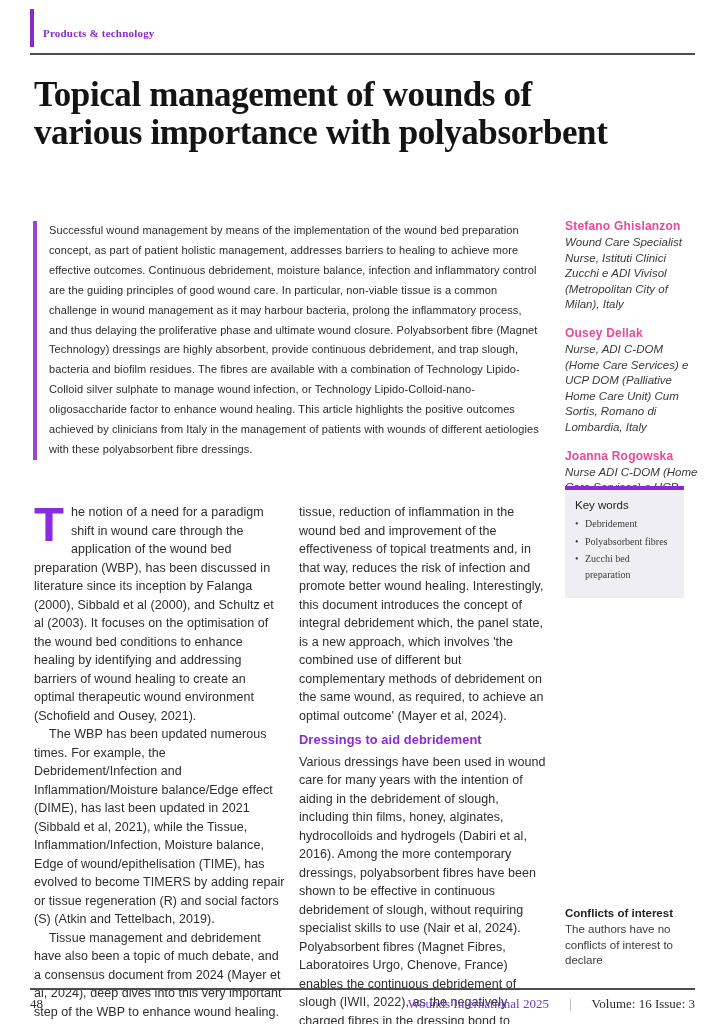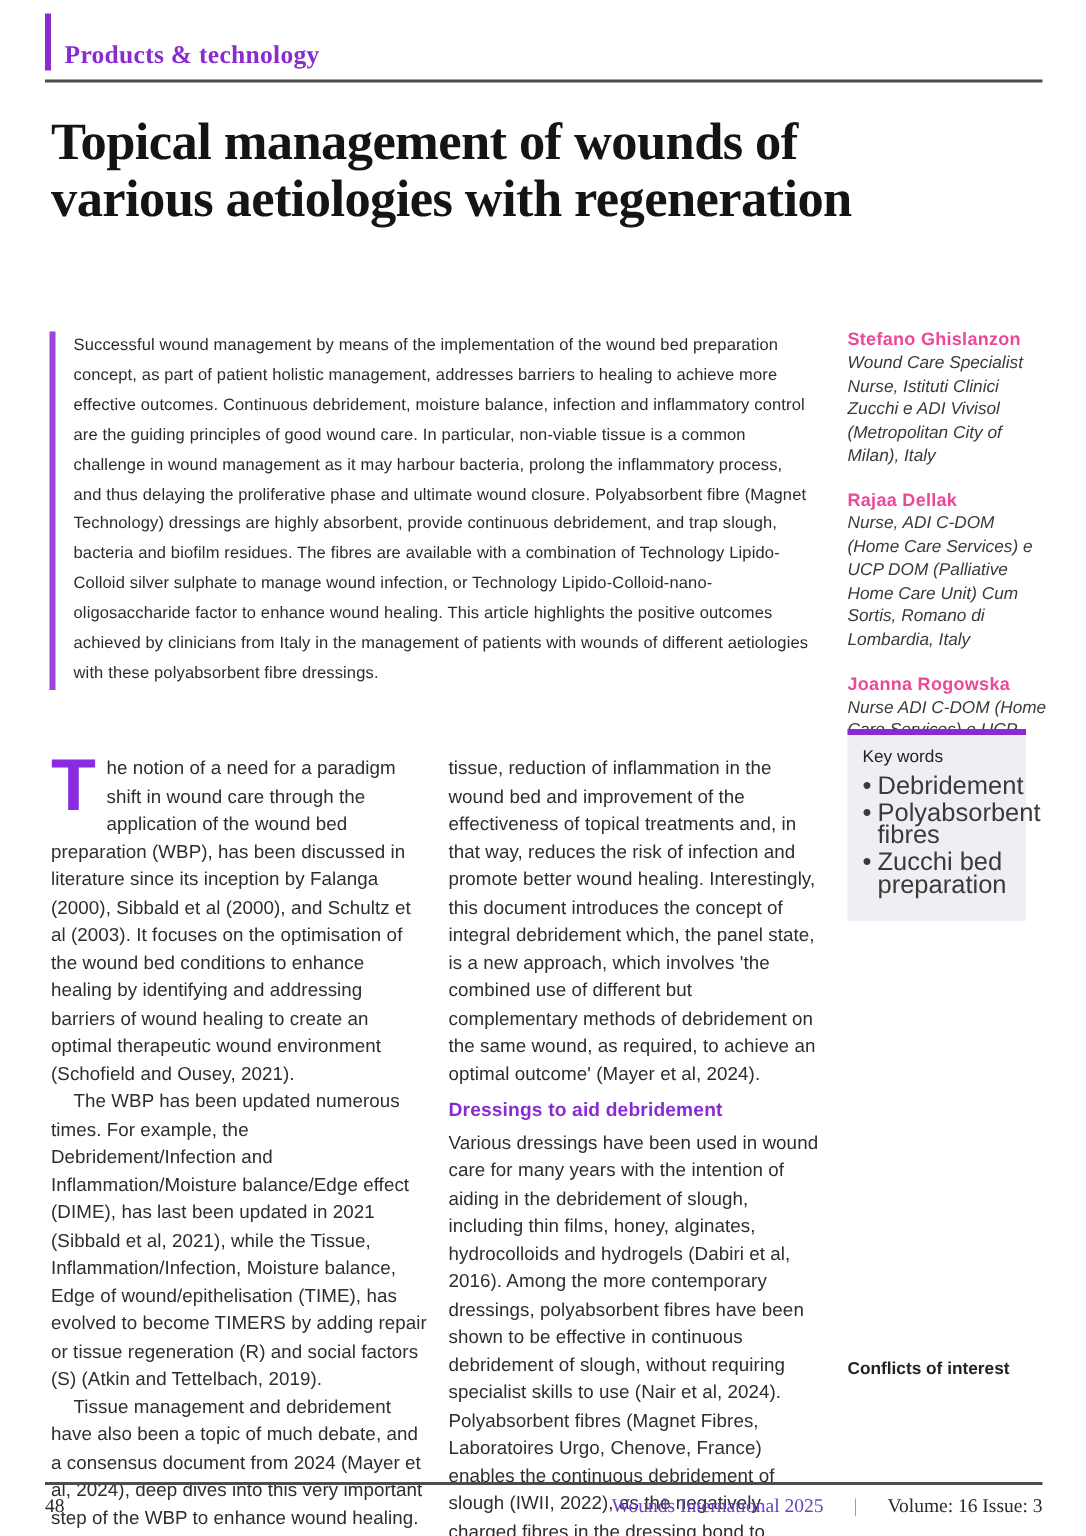--- a/index.html
+++ b/index.html
@@ -10,21 +10,21 @@
     font-family:"Liberation Sans", sans-serif;
     color:#343434;
     overflow:hidden;
     margin:0 auto;
   }
   
   .kicker-bar{position:absolute;left:30px;top:9px;width:4px;height:38px;background:#8a2bd2;}
   .kicker{
     position:absolute;left:43px;top:27px;
     font-family:"Liberation Serif", serif;
-    font-weight:bold;font-size:17px;color:#8a2bd2;letter-spacing:.2px;
+    font-weight:bold;font-size:11px;color:#8a2bd2;letter-spacing:.2px;
   }
   .header-rule{position:absolute;left:30px;top:53px;width:665px;height:2px;background:#4d4d4d;}
   
   .title{
     position:absolute;left:34px;top:76px;width:650px;
     font-family:"Liberation Serif", serif;font-weight:bold;
     font-size:35px;line-height:37.5px;color:#141414;letter-spacing:-0.4px;
   }
   
   .abstract{
@@ -38,22 +38,22 @@
   .author-name{color:#ec4899;font-weight:bold;font-size:12px;margin-bottom:2px;letter-spacing:.2px;}
   .author-aff{font-style:italic;line-height:15.6px;color:#3a3a3a;}
   .keywords{
     position:absolute;left:0;top:267px;width:101px;
     background:#efeef2;border-top:4px solid #8a2bd2;
     padding:9px 8px 14px 10px;
   }
   .keywords-title{font-weight:normal;font-size:11.5px;color:#222;margin-bottom:5px;}
   .keywords ul{margin:0;padding:0;list-style:none;}
   .keywords li{
-    font-size:17px;line-height:15.5px;color:#3a3a3a;
-    padding-left:10px;position:relative;margin-bottom:2px;
+    font-size:10px;line-height:15.5px;color:#3a3a3a;
+    padding-left:10px;position:relative;margin-bottom:2px;font-family:Liberation Serif, serif;
   }
   .keywords li::before{content:"\2022";position:absolute;left:0;color:#3a3a3a;}
   .conflicts{position:absolute;left:0;top:688px;width:125px;}
   .conflicts-title{font-weight:bold;font-size:11.5px;color:#222;margin-bottom:3px;}
   .conflicts-text{font-size:11.5px;line-height:15.6px;color:#3a3a3a;}
   
   .body-cols{
     position:absolute;left:34px;top:503px;width:517px;
     display:flex;gap:14px;
   }
@@ -85,50 +85,51 @@
 <body>
 
 <div class="page">
 
   <div class="kicker-bar"></div>
   <div class="kicker">Products &amp; technology</div>
   <div class="header-rule"></div>
 
   <h1 class="title" style="margin:0;">
     <div>Topical management of wounds of</div>
-    <div>various aetiologies with regeneration</div>
+    <div>various importance with polyabsorbent</div>
   </h1>
 
   <div class="abstract">Successful wound management by means of the implementation of the wound bed preparation concept, as part of patient holistic management, addresses barriers to healing to achieve more effective outcomes. Continuous debridement, moisture balance, infection and inflammatory control are the guiding principles of good wound care. In particular, non-viable tissue is a common challenge in wound management as it may harbour bacteria, prolong the inflammatory process, and thus delaying the proliferative phase and ultimate wound closure. Polyabsorbent fibre (Magnet Technology) dressings are highly absorbent, provide continuous debridement, and trap slough, bacteria and biofilm residues. The fibres are available with a combination of Technology Lipido-Colloid silver sulphate to manage wound infection, or Technology Lipido-Colloid-nano-oligosaccharide factor to enhance wound healing. This article highlights the positive outcomes achieved by clinicians from Italy in the management of patients with wounds of different aetiologies with these polyabsorbent fibre dressings.</div>
 
   <div class="sidebar">
     <div class="author">
       <div class="author-name">Stefano Ghislanzon</div>
       <div class="author-aff">Wound Care Specialist Nurse, Istituti Clinici Zucchi e ADI Vivisol (Metropolitan City of Milan), Italy</div>
     </div>
     <div class="author">
-      <div class="author-name">Rajaa Dellak</div>
+      <div class="author-name">Ousey Dellak</div>
       <div class="author-aff">Nurse, ADI C-DOM (Home Care Services) e UCP DOM (Palliative Home Care Unit) Cum Sortis, Romano di Lombardia, Italy</div>
     </div>
     <div class="author">
       <div class="author-name">Joanna Rogowska</div>
       <div class="author-aff">Nurse ADI C-DOM (Home Care Services) e UCP DOM (Palliative Home Care Unit) Cum Sortis, Romano di Lombardia, Italy</div>
     </div>
 
     <div class="keywords">
       <div class="keywords-title">Key words</div>
       <ul>
         <li>Debridement</li>
         <li>Polyabsorbent fibres</li>
         <li>Zucchi bed preparation</li>
       </ul>
     </div>
 
     <div class="conflicts">
       <div class="conflicts-title">Conflicts of interest</div>
+      <div class="conflicts-text">The authors have no conflicts of interest to declare</div>
     </div>
   </div>
 
   <div class="body-cols">
     <div class="col">
       <p>
         <span class="drop-cap">T</span><span>he notion of a need for a paradigm shift in wound care through the application of the wound bed preparation (WBP), has been discussed in literature since its inception by Falanga (2000), Sibbald et al (2000), and Schultz et al (2003). It focuses on the optimisation of the wound bed conditions to enhance healing by identifying and addressing barriers of wound healing to create an optimal therapeutic wound environment (Schofield and Ousey, 2021).</span>
       </p>
       <p class="indent">The WBP has been updated numerous times. For example, the Debridement/Infection and Inflammation/Moisture balance/Edge effect (DIME), has last been updated in 2021 (Sibbald et al, 2021), while the Tissue, Inflammation/Infection, Moisture balance, Edge of wound/epithelisation (TIME), has evolved to become TIMERS by adding repair or tissue regeneration (R) and social factors (S) (Atkin and Tettelbach, 2019).</p>
       <p class="indent">Tissue management and debridement have also been a topic of much debate, and a consensus document from 2024 (Mayer et al, 2024), deep dives into this very important step of the WBP to enhance wound healing. In this document, the panel emphasises the importance of debridement and highlight its critical role in wound management best practice. The panel agrees that debridement can help in the promotion of growth of new</p>

